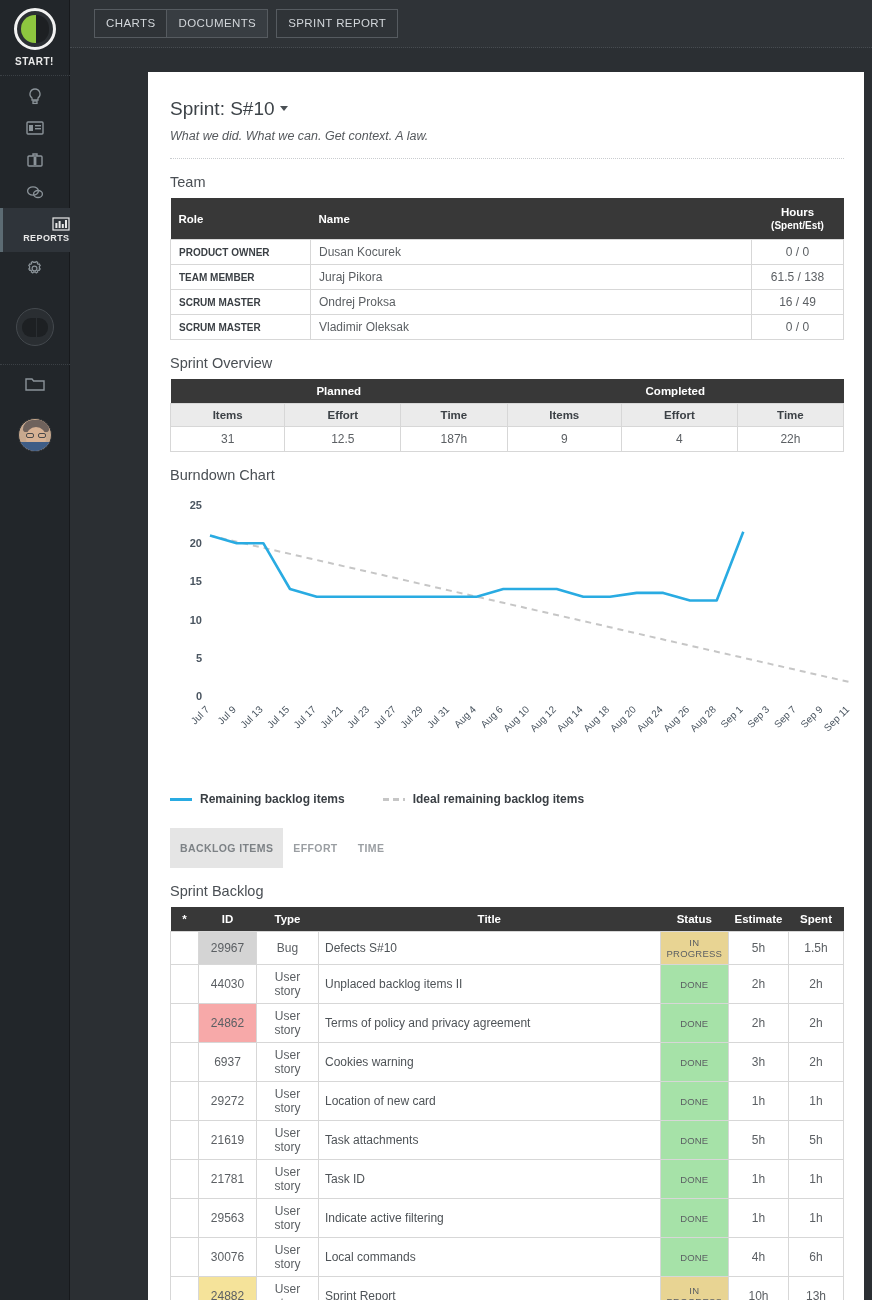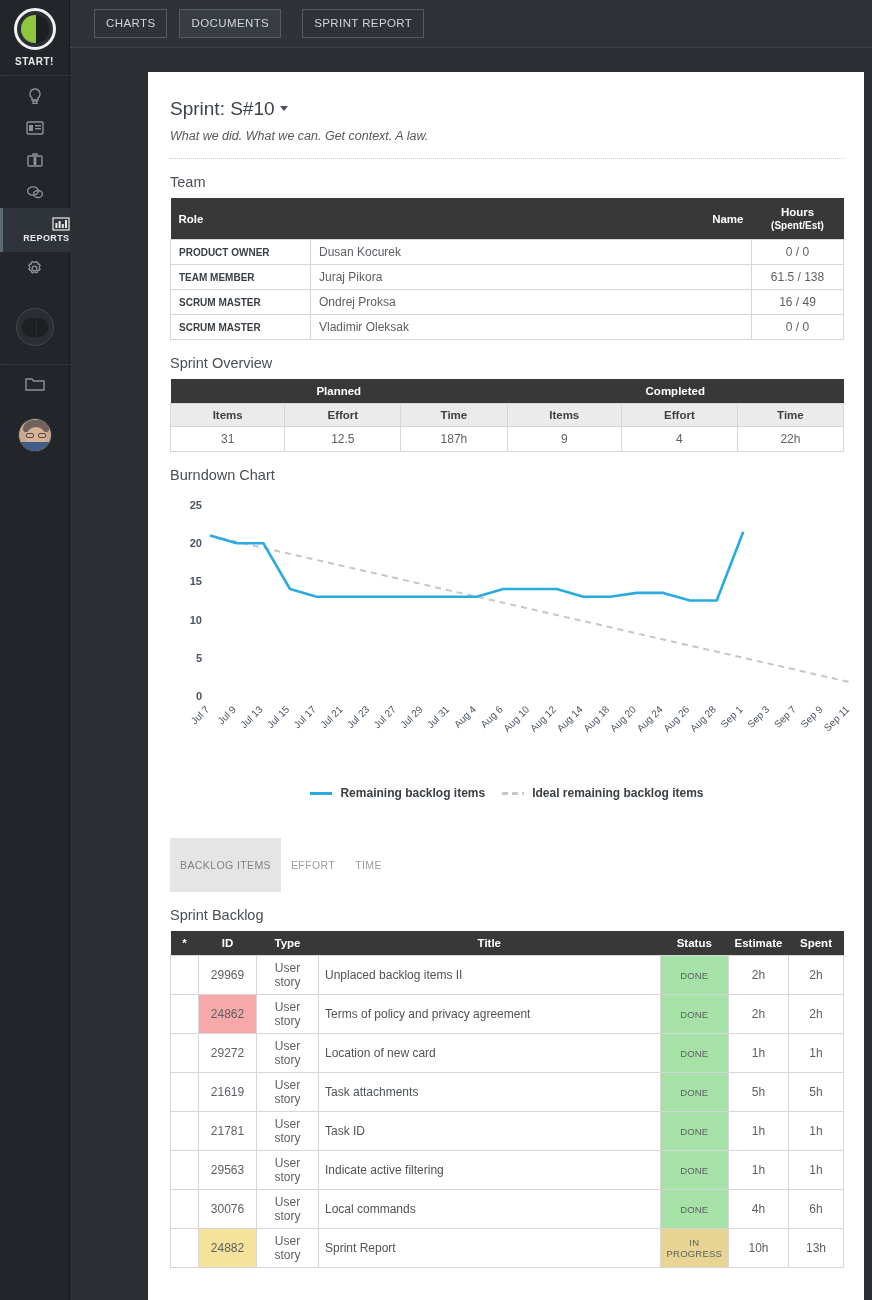--- a/index.html
+++ b/index.html
@@ -64,21 +64,21 @@
   .avatar .hair { position:absolute; left:4px; top:1px; width:26px; height:12px; background:#6f625c; border-radius:13px 13px 4px 4px;}
   .avatar .face { position:absolute; left:7px; top:8px; width:20px; height:21px; background:#d8b294; border-radius:10px 10px 9px 9px;}
   .avatar .shirt { position:absolute; left:0px; bottom:0; width:34px; height:9px; background:#3f5d86; border-radius:0 0 17px 17px;}
   .avatar .g1 { position:absolute; left:7px; top:14px; width:8px; height:5px; border:1px solid #4a4a4a; border-radius:2px;}
   .avatar .g2 { position:absolute; left:19px; top:14px; width:8px; height:5px; border:1px solid #4a4a4a; border-radius:2px;}
 
   
   .right { flex:1; height:1300px; position:relative; }
   .topbar {
     height:48px; background:#2f3337; border-bottom:1px dotted #474c51;
-    display:flex; align-items:center; padding-left:24px; gap:13px;
+    display:flex; align-items:center; padding-left:24px; gap:0;
   }
   .tabbtn {
     padding:6px 11px; border:1px solid #565b60; color:#d2d6da;
     font-size:11.5px; letter-spacing:.4px; background:transparent; cursor:pointer;
     margin-right:-1px; line-height:1.3;
   }
   .tabbtn.filled { background:#383d42; }
   .tabbtn.spaced { margin-left:9px; border:1px solid #565b60; }
 
   .stage { height:1252px; background:#2b2f33; overflow:hidden; position:relative; }
@@ -100,49 +100,49 @@
   .hrule { border-top:1px dotted #c9cccf; margin:13px 0 0 0; height:1px; }
 
   .sect-title { font-size:14.5px; color:#4a4f54; margin:15px 0 8px 0; font-weight:normal; }
 
   
   table { border-collapse:collapse; width:100%; font-size:12px; }
   .tbl th { background:#383838; color:#ffffff; font-weight:bold; font-size:11.5px; padding:7px 8px; }
   .tbl td { border:1px solid #d7d7d7; padding:5px 8px; color:#5b5f63; }
 
   .team-tbl th.role { text-align:left; width:140px; }
-  .team-tbl th.name { text-align:right; }
+  .team-tbl th.name { text-align:left; }
   .team-tbl th.hours { text-align:center; width:92px; line-height:1.25; }
   .team-tbl th.hours small { display:block; font-size:10px; font-weight:bold; }
   .team-tbl td.role { font-weight:bold; color:#3a3f44; font-size:10px; }
   .team-tbl td.hrs { text-align:center; }
 
   .ov-tbl th { padding:6px 8px; }
   .ov-tbl th.grp { text-align:center;margin-top:44px; }
   .ov-tbl td.sub {
     background:#ebebeb; text-align:center; font-weight:bold; color:#3c4146; font-size:11.5px;
   }
   .ov-tbl td.val { text-align:center; }
 
   
   .chart-box { position:relative; height:295px; margin-top:4px; }
   .chart-svg { display:block; }
 
-  .legend { display:flex; justify-content:center; gap:17px; }
+  .legend { display:flex; justify-content:flex-start; gap:38px; margin-top:6px; }
   .leg { display:flex; align-items:center; gap:8px; font-size:12px; font-weight:bold; color:#3a3f44; }
   .leg .swatch-solid { width:22px; height:3px; background:#29abe2; display:block; }
   .leg .swatch-dash {
     width:22px; height:3px; display:block;
     background:repeating-linear-gradient(to right,#c6c6c6 0 6px,transparent 6px 10px);
   }
 
   .chart-tabs { display:flex; gap:0; margin-top:22px; }
   .ctab {
-    padding:21px 10px; font-size:10.5px; font-weight:normal; letter-spacing:.4px;
-    color:#9a9ea2; cursor:pointer; background:transparent;margin-top:16px;
+    padding:14px 10px; font-size:10.5px; font-weight:bold; letter-spacing:.4px;
+    color:#9a9ea2; cursor:pointer; background:transparent;
   }
   .ctab.sel { background:#e5e5e5; color:#7d8286; }
 
   
   .bk-tbl th { padding:6px 6px; font-size:11.5px; }
   .bk-tbl th.star { width:28px; }
   .bk-tbl th.id { width:58px; }
   .bk-tbl th.type { width:62px; }
   .bk-tbl th.status { width:66px; }
   .bk-tbl th.est { width:60px; }
@@ -393,34 +393,52 @@
               <th class="type">Type</th>
               <th>Title</th>
               <th class="status">Status</th>
               <th class="est">Estimate</th>
               <th class="spent">Spent</th>
             </tr>
           </thead>
           <tbody>
               <tr>
                 <td class="star"></td>
-                <td class="id ">29969</td>
+                <td class="id id-grey">29967</td>
+                <td class="type">Bug</td>
+                <td class="title">Defects S#10</td>
+                <td class="status st-inprogress">IN PROGRESS</td>
+                <td class="est">5h</td>
+                <td class="spent sp-green">1.5h</td>
+              </tr>
+              <tr>
+                <td class="star"></td>
+                <td class="id ">44030</td>
                 <td class="type">User story</td>
                 <td class="title">Unplaced backlog items II</td>
                 <td class="status st-done">DONE</td>
                 <td class="est">2h</td>
                 <td class="spent sp-green">2h</td>
               </tr>
               <tr>
                 <td class="star"></td>
                 <td class="id id-red">24862</td>
                 <td class="type">User story</td>
                 <td class="title">Terms of policy and privacy agreement</td>
                 <td class="status st-done">DONE</td>
                 <td class="est">2h</td>
+                <td class="spent sp-green">2h</td>
+              </tr>
+              <tr>
+                <td class="star"></td>
+                <td class="id ">6937</td>
+                <td class="type">User story</td>
+                <td class="title">Cookies warning</td>
+                <td class="status st-done">DONE</td>
+                <td class="est">3h</td>
                 <td class="spent sp-green">2h</td>
               </tr>
               <tr>
                 <td class="star"></td>
                 <td class="id ">29272</td>
                 <td class="type">User story</td>
                 <td class="title">Location of new card</td>
                 <td class="status st-done">DONE</td>
                 <td class="est">1h</td>
                 <td class="spent sp-grey">1h</td>

